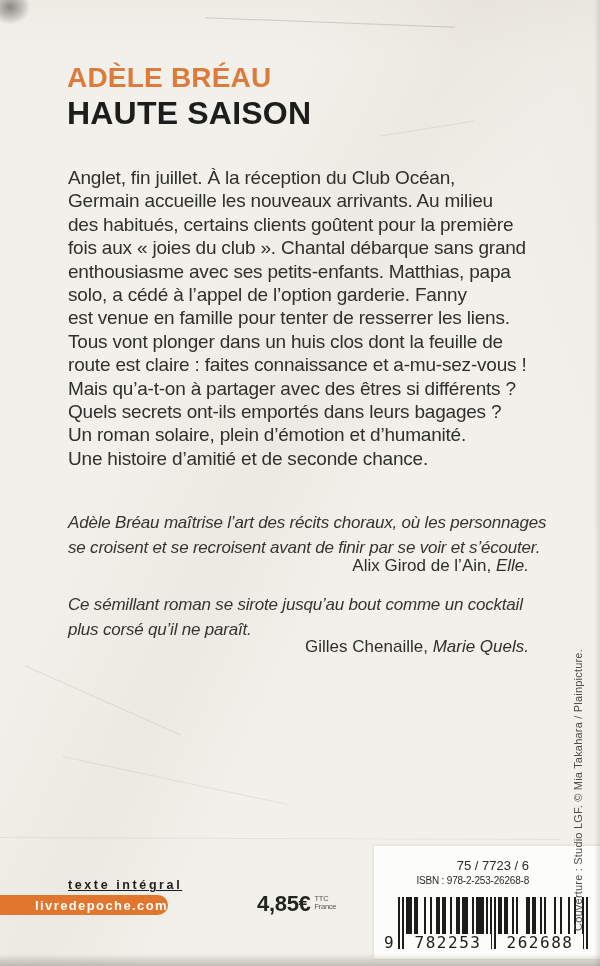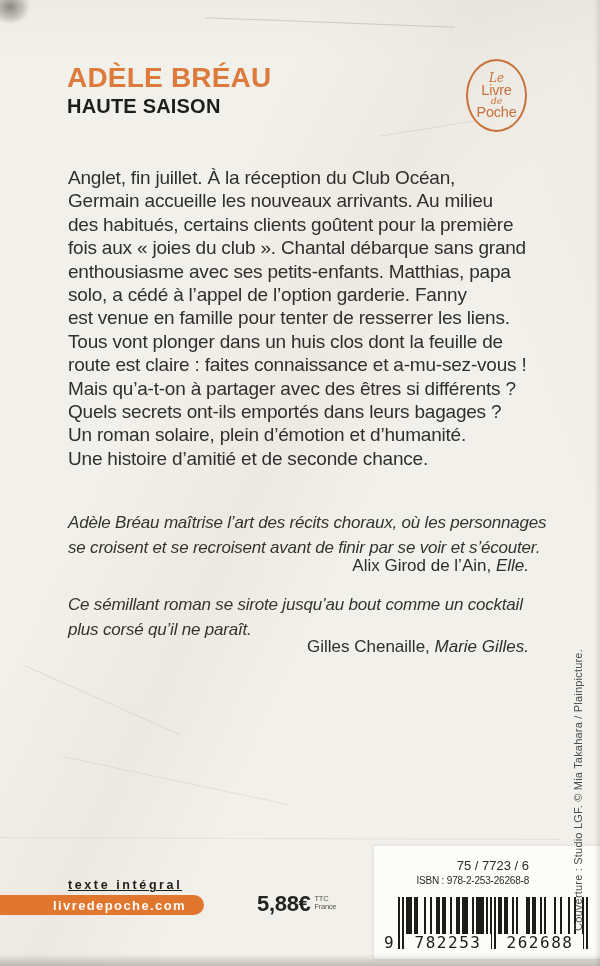--- a/index.html
+++ b/index.html
@@ -21,21 +21,21 @@
   .s3{left:18px;top:700px;width:170px;transform:rotate(24deg);opacity:.5;}
   .s4{left:60px;top:780px;width:230px;transform:rotate(12deg);opacity:.45;}
   .s5{left:0px;top:838px;width:560px;transform:rotate(.2deg);opacity:.4;}
   .bottom-shade{position:absolute;left:0;bottom:0;width:600px;height:12px;
     background:linear-gradient(180deg, rgba(0,0,0,0) 0%, rgba(74,68,60,.30) 100%);}
   .right-shade{position:absolute;right:0;top:0;width:6px;height:966px;
     background:linear-gradient(270deg, rgba(74,68,60,.14), rgba(0,0,0,0));}
 
   .author{position:absolute;left:67px;top:62px;font-size:28px;font-weight:bold;
     letter-spacing:.2px;color:#dd7b3c;}
-  .title{position:absolute;left:67px;top:95px;font-size:20px;font-weight:bold;
+  .title{position:absolute;left:67px;top:95px;font-size:32px;font-weight:bold;
     letter-spacing:.2px;color:#1d1d1b;}
 
   .logo{position:absolute;left:466px;top:59px;width:61px;height:73px;
     border:2.5px solid #c9713c;border-radius:50%;color:#c9713c;
     display:flex;flex-direction:column;align-items:center;justify-content:center;
     padding-top:1px;}
   .logo .script{font-family:"DejaVu Serif",serif;font-style:italic;font-size:12px;line-height:9px;}
   .logo .script.small{font-size:9.5px;line-height:8px;}
   .logo .word{font-size:14.5px;line-height:14px;letter-spacing:-.2px;}
 
@@ -46,21 +46,21 @@
     color:#34342f;white-space:pre;letter-spacing:-.2px;}
   .q1{top:510px;}
   .q2{top:592px;}
   .attribution{position:absolute;right:71px;font-size:17px;color:#2e2e2c;white-space:nowrap;}
   .a1{top:556px;}
   .a2{top:637px;}
   .attribution .src{font-style:italic;text-align:right;}
 
   .texte-integral{position:absolute;left:68px;top:878px;font-size:12.5px;font-weight:bold;
     letter-spacing:2.6px;color:#1d1d1b;text-decoration:underline;}
-  .site-pill{position:absolute;left:0;top:895px;width:204px;height:20px;background:#e1762f;
+  .site-pill{position:absolute;left:0;top:895px;width:168px;height:20px;background:#e1762f;
     border-radius:0 11px 11px 0;display:flex;align-items:center;justify-content:center;
     padding-left:35px;}
   .site-pill span{color:#fdfcf9;font-size:13px;font-weight:bold;letter-spacing:1.4px;}
 
   .price{position:absolute;left:257px;top:891px;font-size:22px;font-weight:600;color:#23231f;
     letter-spacing:-.3px;display:flex;align-items:flex-start;}
   .price-note{font-size:7.5px;line-height:7.5px;font-weight:400;color:#55554f;
     margin-left:4px;margin-top:4px;display:flex;flex-direction:column;}
 
   .barcode-panel{position:absolute;left:374px;top:846px;width:226px;height:113px;
@@ -86,26 +86,20 @@
   <div class="corner-smudge"></div>
   <div class="scratch s1"></div>
   <div class="scratch s2"></div>
   <div class="scratch s3"></div>
   <div class="scratch s4"></div>
   <div class="scratch s5"></div>
 
   <div class="author">ADÈLE BRÉAU</div>
   <div class="title">HAUTE SAISON</div>
 
-  <div class="logo">
-    <span class="script">Le</span>
-    <span class="word">Livre</span>
-    <span class="script small">de</span>
-    <span class="word">Poche</span>
-  </div>
 
   <div class="synopsis">Anglet, fin juillet. À la réception du Club Océan,
 Germain accueille les nouveaux arrivants. Au milieu
 des habitués, certains clients goûtent pour la première
 fois aux « joies du club ». Chantal débarque sans grand
 enthousiasme avec ses petits-enfants. Matthias, papa
 solo, a cédé à l’appel de l’option garderie. Fanny
 est venue en famille pour tenter de resserrer les liens.
 Tous vont plonger dans un huis clos dont la feuille de
 route est claire : faites connaissance et a-mu-sez-vous !
@@ -113,32 +107,32 @@
 Quels secrets ont-ils emportés dans leurs bagages ?
 Un roman solaire, plein d’émotion et d’humanité.
 Une histoire d’amitié et de seconde chance.</div>
 
   <div class="quote q1">Adèle Bréau maîtrise l’art des récits choraux, où les personnages
 se croisent et se recroisent avant de finir par se voir et s’écouter.</div>
   <div class="attribution a1"><span>Alix Girod de l’Ain, </span><span class="src">Elle.</span></div>
 
   <div class="quote q2">Ce sémillant roman se sirote jusqu’au bout comme un cocktail
 plus corsé qu’il ne paraît.</div>
-  <div class="attribution a2"><span>Gilles Chenaille, </span><span class="src">Marie Gilles.</span></div>
+  <div class="attribution a2"><span>Gilles Chenaille, </span><span class="src">Marie Quels.</span></div>
 
   <div class="barcode-panel"></div>
 
   <div class="texte-integral">texte intégral</div>
 
   <div class="site-pill">
     <span>livredepoche.com</span>
   </div>
 
   <div class="price">
-    <span>5,88€</span>
+    <span>4,85€</span>
     <span class="price-note">
       <span>TTC</span>
       <span>France</span>
     </span>
   </div>
 
   <div class="print-code">75 / 7723 / 6</div>
   <div class="isbn">ISBN : 978-2-253-26268-8</div>
 
   <div class="barcode">

